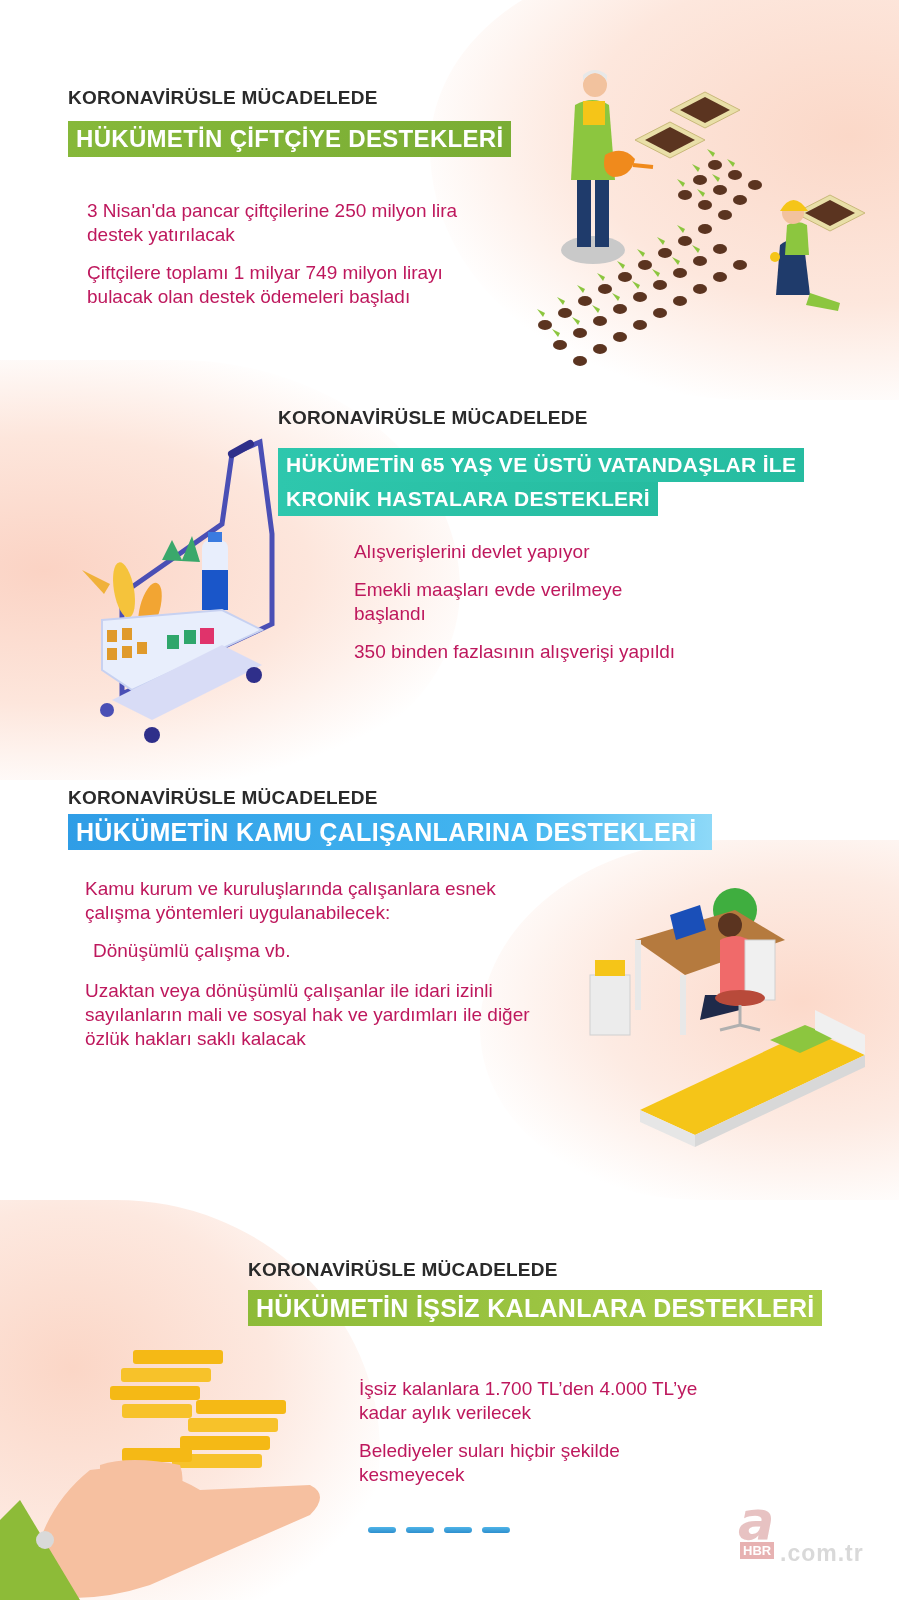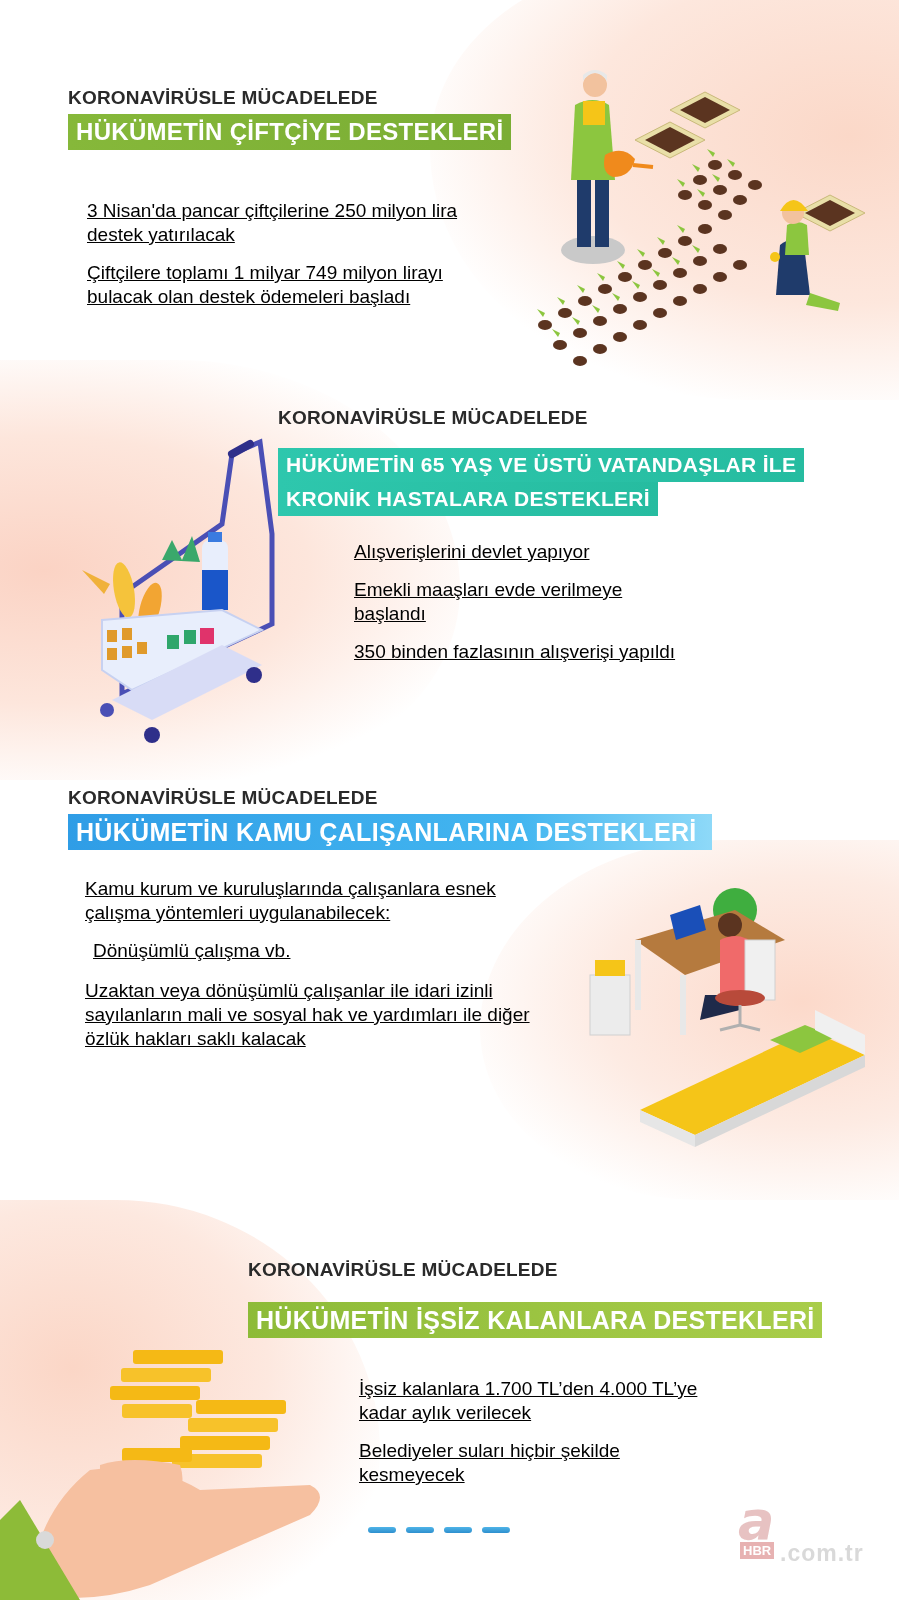--- a/index.html
+++ b/index.html
@@ -21,21 +21,21 @@
       border-radius: 0 60% 40% 0; }
 
     .section { position: absolute; }
     .kicker { font-weight: bold; font-size: 19px; color: #2a2a2a; letter-spacing: 0.2px; line-height: 24px; }
     .banner { display: inline-block; color: #ffffff; font-weight: bold; font-size: 24px; line-height: 36px; padding: 0 8px; letter-spacing: 0.3px; }
     .banner.green { background: linear-gradient(90deg, #86b83a, #7aad34); }
     .banner.teal { background: linear-gradient(90deg, #2ec7ad, #26bca0); font-size: 21px; line-height: 34px; }
     .banner.blue { background: linear-gradient(90deg, #2f9de6, #43b6f0 70%, #8ed9f8); font-size: 25px; }
     .banner.lime { background: linear-gradient(90deg, #8dbb38, #a9cd4a); font-size: 25px; }
 
-    .body-text { font-size: 19px; line-height: 24px; color: #000000; text-decoration: underline; }
+    .body-text { font-size: 19px; line-height: 24px; color: #be185d; }
     .body-text p { margin-bottom: 14px; }
     .body-text p.sub { padding-left: 8px; margin-bottom: 16px; }
 
     .pager { position: absolute; left: 368px; top: 1527px; display: flex; gap: 10px; }
     .pager span { display: block; width: 28px; height: 6px; border-radius: 3px; background: linear-gradient(180deg, #4fb4e8, #2d8fce); }
 
     .logo { position: absolute; left: 738px; top: 1500px; width: 150px; height: 64px; }
     .logo .a { position: absolute; left: 0; top: -6px; font-family: "DejaVu Sans", sans-serif; font-weight: bold; font-style: italic; font-size: 54px; color: #e7c2c2; line-height: 54px; }
     .logo .hbr { position: absolute; left: 2px; top: 42px; background: #e7b2b2; color: #ffffff; font-weight: bold; font-size: 13px; padding: 1px 3px; }
     .logo .dom { position: absolute; left: 42px; top: 40px; color: #d9d9d9; font-weight: bold; font-size: 23px; letter-spacing: 1px; }
@@ -45,21 +45,21 @@
 </head>
 <body>
 
 <div class="blob blob1"></div>
 <div class="blob blob2"></div>
 <div class="blob blob3"></div>
 <div class="blob blob4"></div>
 
 <div class="section" style="left:68px; top:86px;">
   <div class="kicker">KORONAVİRÜSLE MÜCADELEDE</div>
-  <div style="margin-top:4px;"><span class="banner green">HÜKÜMETİN ÇİFTÇİYE DESTEKLERİ</span></div>
+  <div style="margin-top:11px;"><span class="banner green">HÜKÜMETİN ÇİFTÇİYE DESTEKLERİ</span></div>
 </div>
 <div class="section body-text" style="left:87px; top:199px; width:380px;">
   <p>3 Nisan'da pancar çiftçilerine 250 milyon lira destek yatırılacak</p>
   <p>Çiftçilere toplamı 1 milyar 749 milyon lirayı bulacak olan destek ödemeleri başladı</p>
 </div>
 
 <svg class="illus" style="left:525px; top:65px;" width="340" height="305" viewBox="0 0 340 305">
   <g>
     <g fill="#5b3420">
       <ellipse cx="20" cy="260" rx="7" ry="5"></ellipse>
@@ -233,21 +233,21 @@
     <path d="M60 230 l170 -80 l55 25 l-170 80z" fill="#f5c518"></path>
     <path d="M60 230 l55 25 l0 12 l-55 -25z" fill="#e6e6e6"></path>
     <path d="M115 255 l170 -80 l0 12 l-170 80z" fill="#d8d8d8"></path>
     <path d="M190 160 l35 -15 l30 12 l-35 16z" fill="#8cc63f"></path>
     <path d="M235 130 l50 25 l0 20 l-50 -25z" fill="#f0f0f0"></path>
   </g>
 </svg>
 
 <div class="section" style="left:248px; top:1258px;">
   <div class="kicker">KORONAVİRÜSLE MÜCADELEDE</div>
-  <div style="margin-top:20px;border-radius:9px;"><span class="banner lime">HÜKÜMETİN İŞSİZ KALANLARA DESTEKLERİ</span></div>
+  <div style="margin-top:8px;border-radius:9px;"><span class="banner lime">HÜKÜMETİN İŞSİZ KALANLARA DESTEKLERİ</span></div>
 </div>
 <div class="section body-text" style="left:359px; top:1377px; width:350px;">
   <p>İşsiz kalanlara 1.700 TL’den   4.000 TL’ye kadar aylık verilecek</p>
   <p>Belediyeler suları hiçbir şekilde kesmeyecek</p>
 </div>
 
 <svg class="illus" style="left:0px; top:1340px;" width="330" height="260" viewBox="0 0 330 260">
   <g>
     <rect x="133" y="10" width="90" height="14" rx="3" fill="#f5b915"></rect>
       <rect x="121" y="28" width="90" height="14" rx="3" fill="#f7c22a"></rect>

